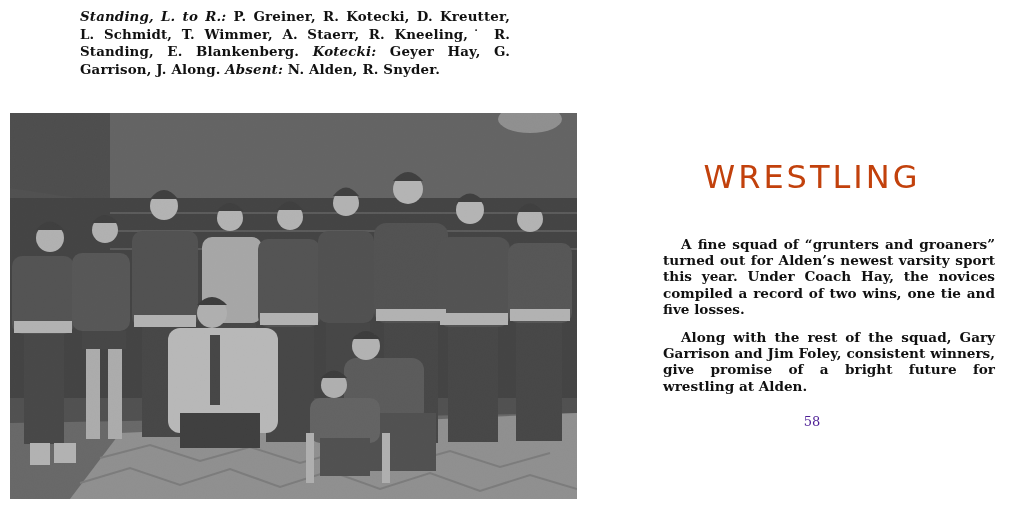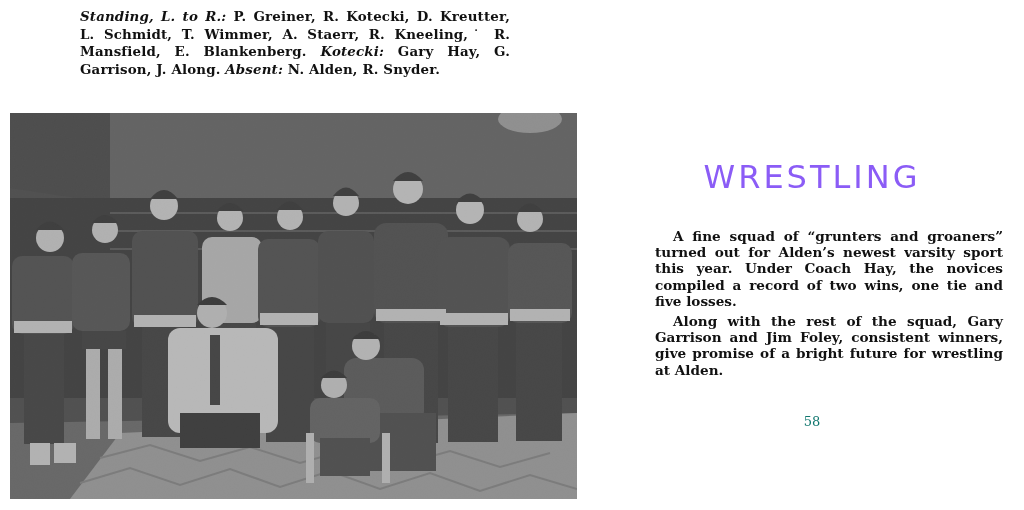--- a/index.html
+++ b/index.html
@@ -21,40 +21,40 @@
 
   .photo {
     position: absolute; left: 10px; top: 113px; width: 567px; height: 386px;
     background: #3a3a3a; overflow: hidden;
   }
   .photo svg { display: block; }
 
   .title {
     position: absolute; left: 0; width: 424px; top: 158px; text-align: center;
     font-family: "DejaVu Sans", "Liberation Sans", sans-serif; font-weight: normal;
-    font-size: 32px; letter-spacing: 3px; color: #8b5cf6;
+    font-size: 32px; letter-spacing: 3px; color: #c2410c;
   }
   .body-text {
     position: absolute; left: 651px; top: 224px; width: 356px;
     font-size: 13.6px; line-height: 16.2px; font-weight: bold; text-align: justify;
   }
-  .body-text p { margin: 4px; text-indent: 18px; text-align: justify; }
+  .body-text p { margin: 12px; text-indent: 18px; text-align: justify; }
   .page-number {
     position: absolute; left: 0; width: 424px; top: 414px; text-align: center;
-    font-size: 13px; color: #0f766e;
+    font-size: 13px; color: #4c1d95;
   }
 </style>
 </head>
 <body>
 
 <div class="left-page">
   <div class="caption">
     <span class="line"><span class="lbl">Standing, L. to R.:</span><span> P. Greiner, R. Kotecki, D. Kreutter,</span></span>
     <span class="line"><span>L. Schmidt, T. Wimmer, A. Staerr, R. Kneeling,˙ R.</span></span>
-    <span class="line"><span>Mansfield, E. Blankenberg. </span><span class="lbl">Kotecki:</span><span> Gary Hay, G.</span></span>
+    <span class="line"><span>Standing, E. Blankenberg. </span><span class="lbl">Kotecki:</span><span> Geyer Hay, G.</span></span>
     <span class="line last"><span>Garrison, J. Along. </span><span class="lbl">Absent:</span><span> N. Alden, R. Snyder.</span></span>
   </div>
 
   <div class="photo">
     <svg width="567" height="386" viewBox="0 0 567 386">
       <defs>
         <filter id="grain">
           <feTurbulence type="fractalNoise" baseFrequency="0.9" numOctaves="2" result="n"></feTurbulence>
           <feColorMatrix type="saturate" values="0"></feColorMatrix>
           <feComponentTransfer>

